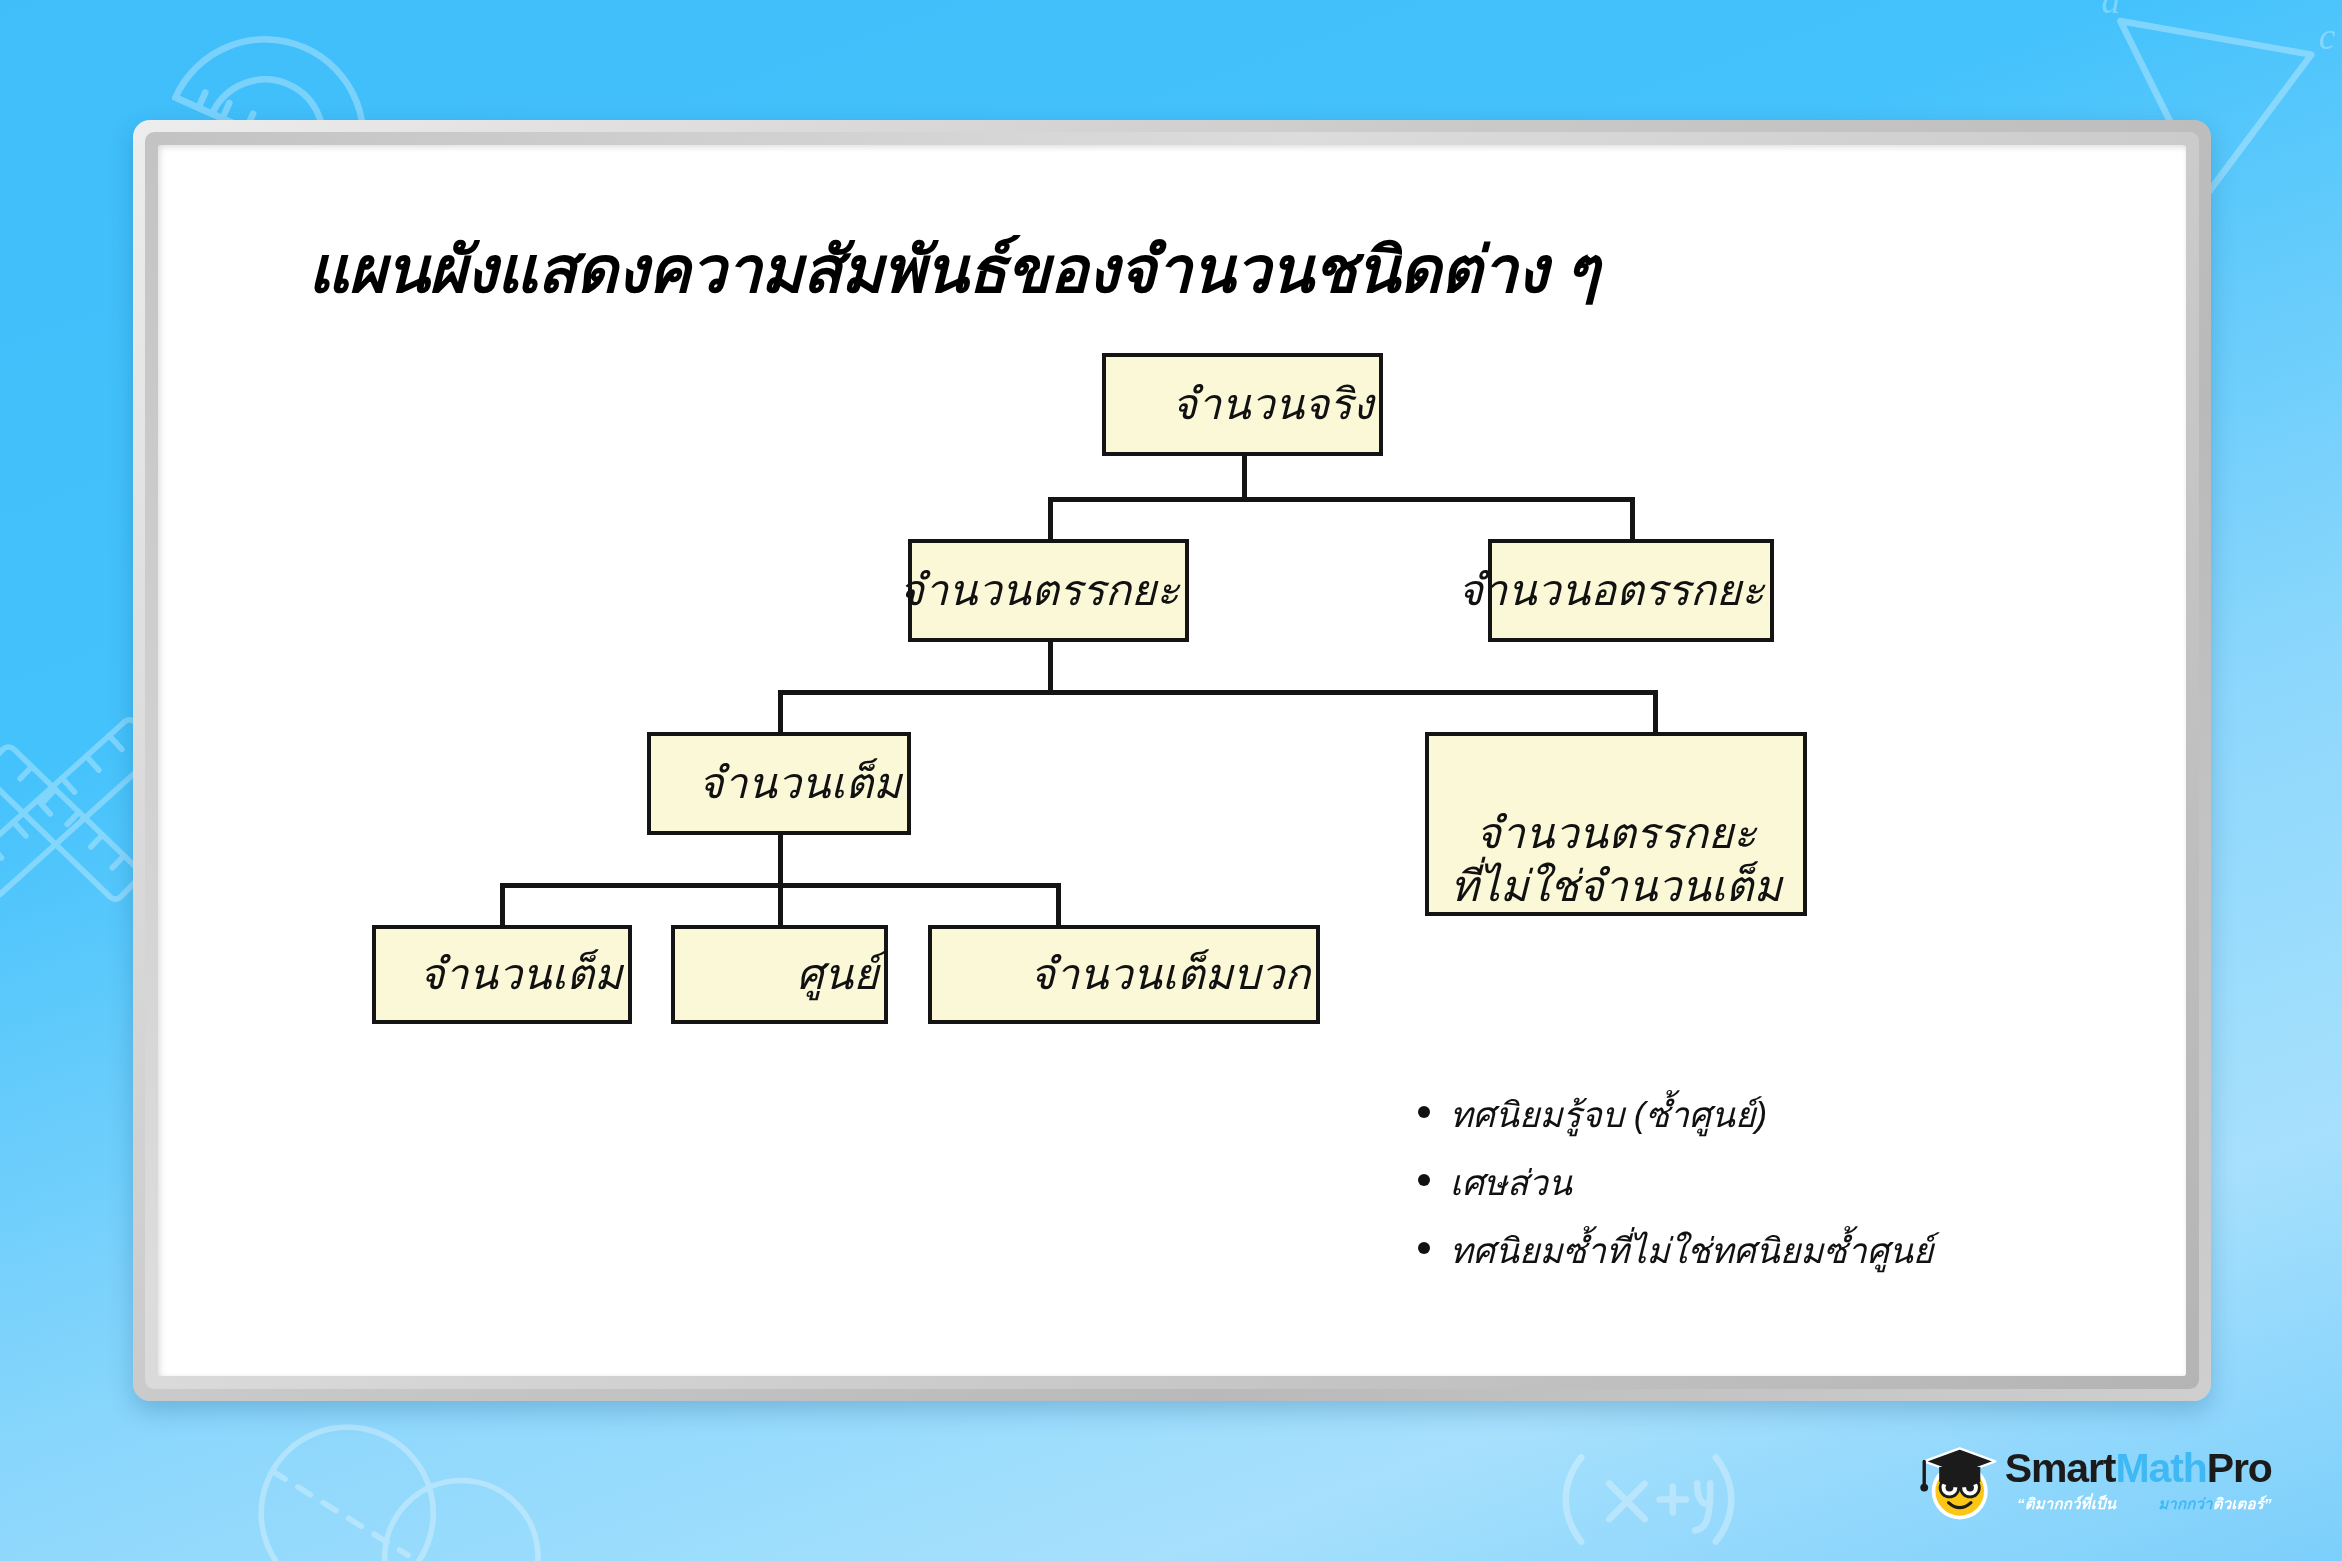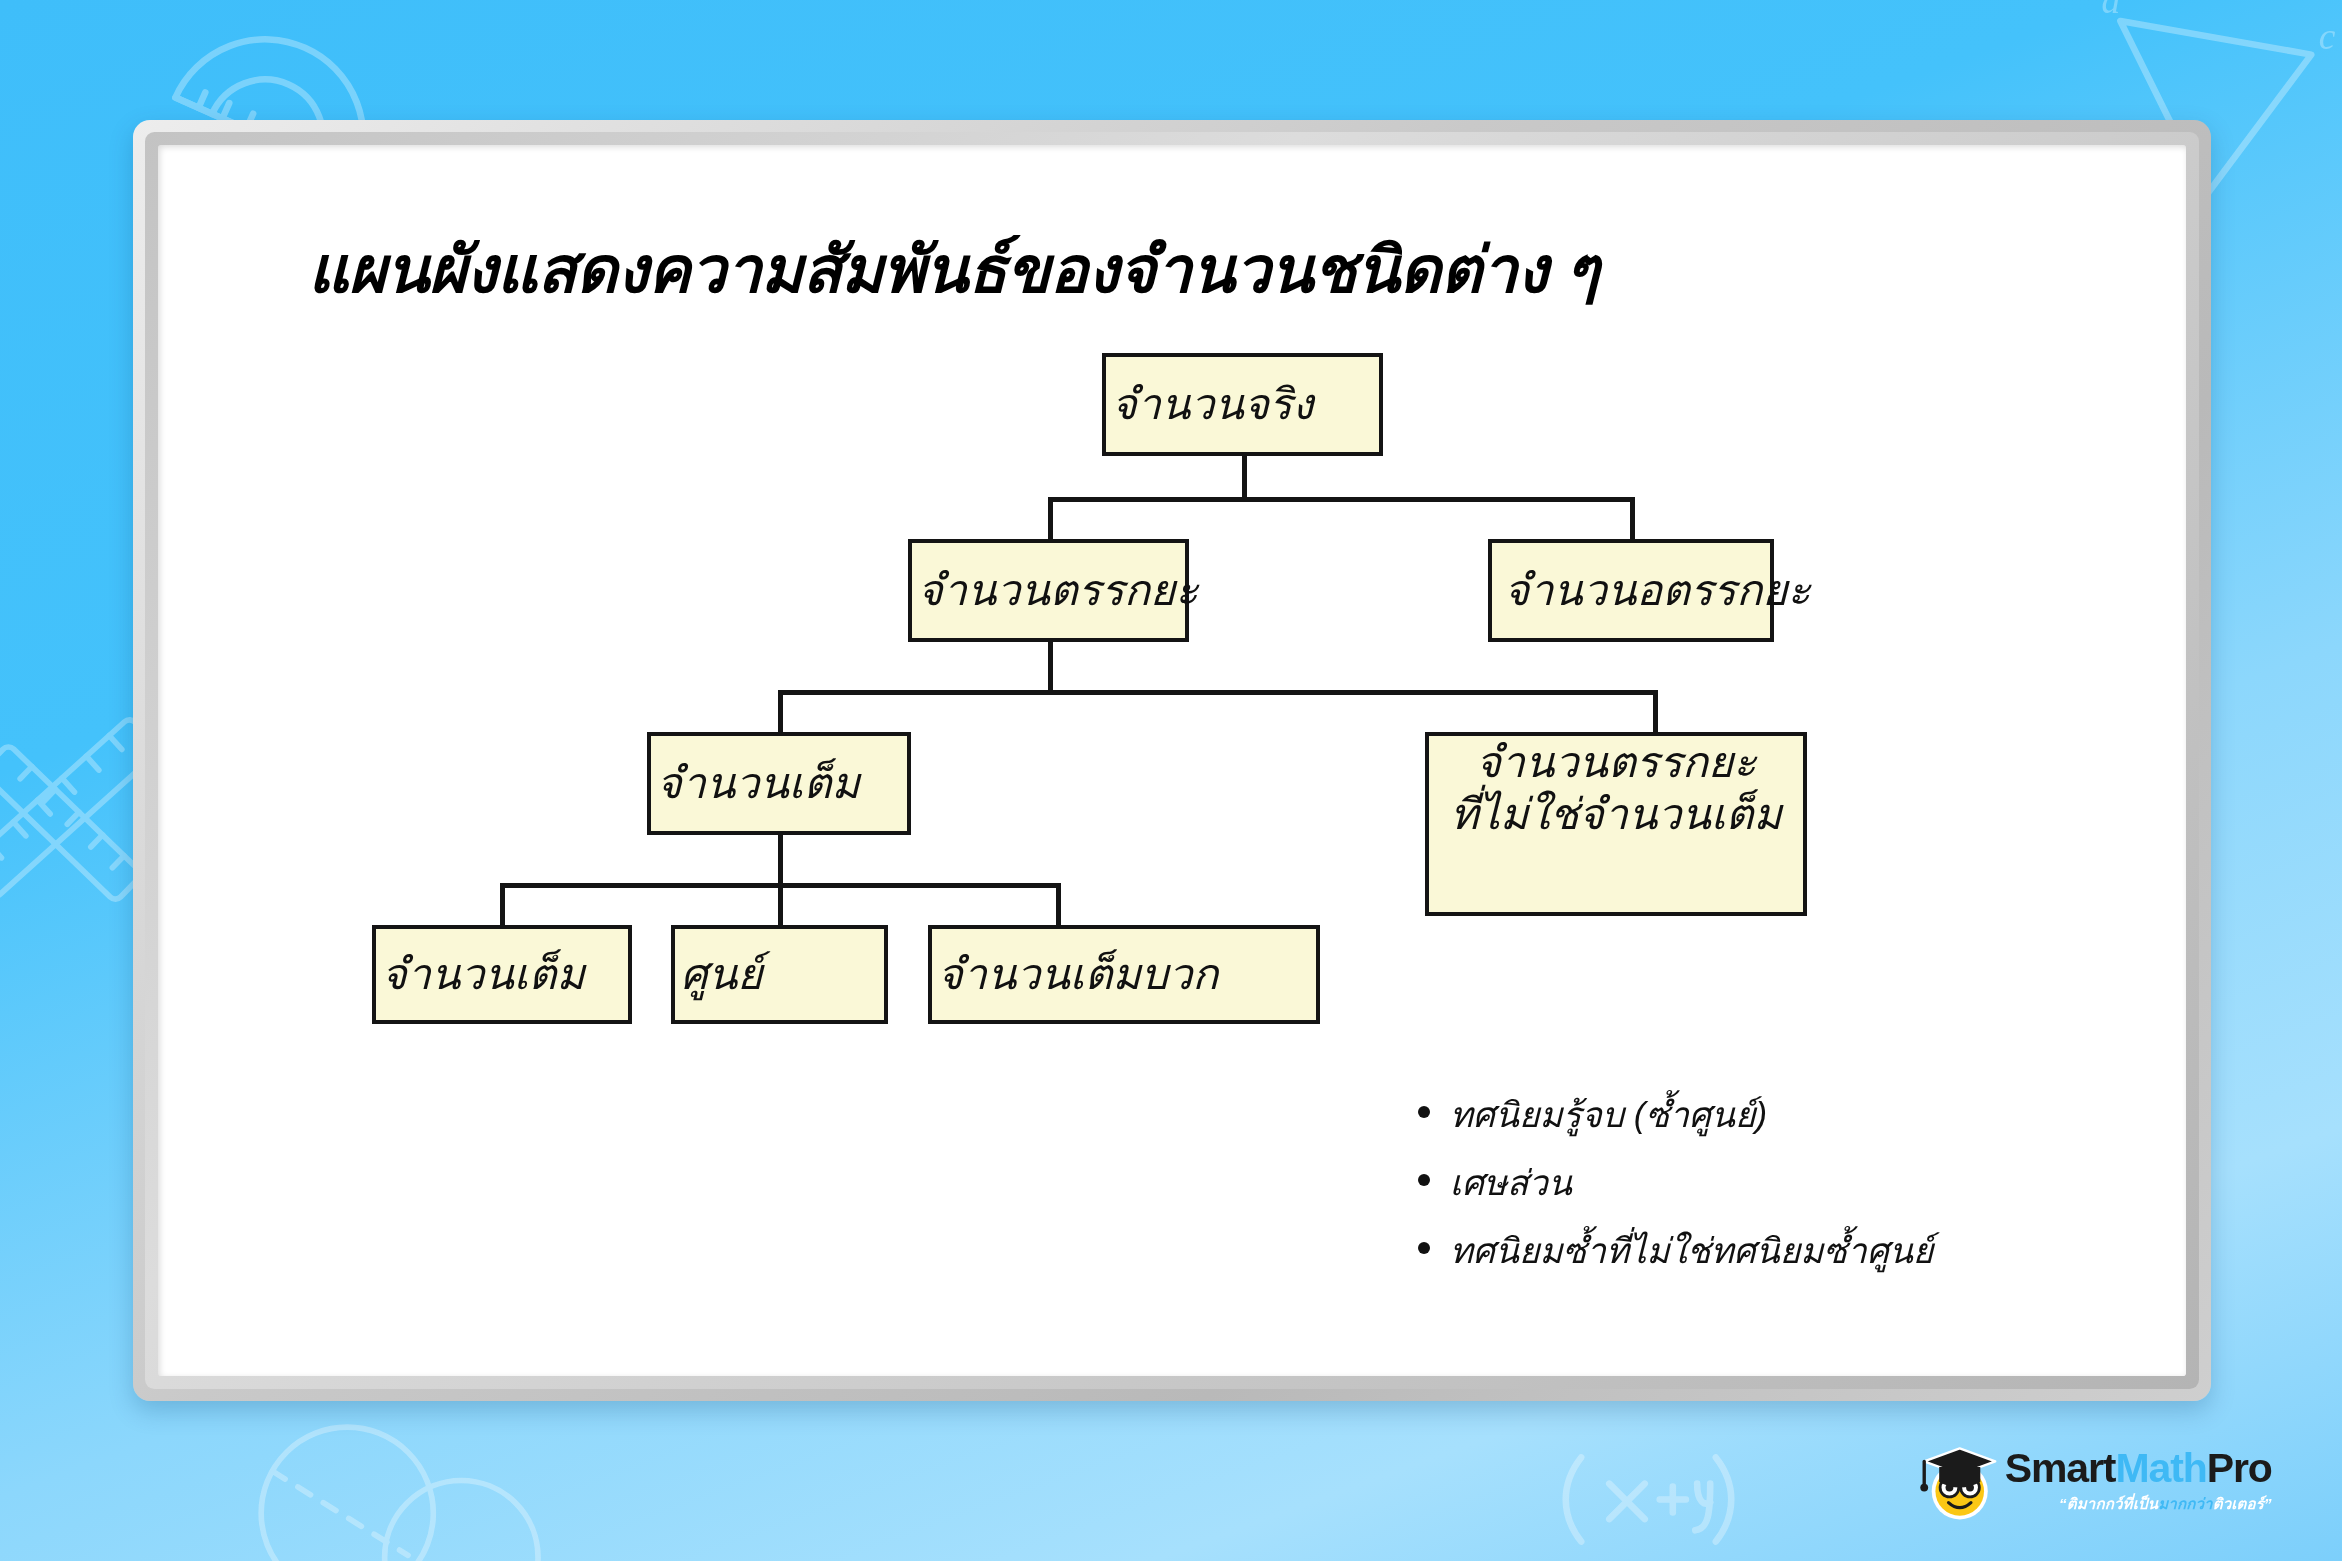--- a/index.html
+++ b/index.html
@@ -87,21 +87,21 @@
     width: 2026px;
     height: 1230px;
   }
   .node {
     position: absolute;
     box-sizing: border-box;
     background: #FAF8D7;
     border: 4.7px solid #141414;
     display: flex;
     align-items: center;
-    justify-content: flex-start;
+    justify-content: flex-end;
     text-align: center;
     color: #111111;
     line-height: 1.14;
     font-size: 43px;
     z-index: 3;
     padding: 0 5.6px;
   }
   .node.two-line { line-height: 1.22; }
 
   .connector {
@@ -162,21 +162,21 @@
   #logo-tagline {
     margin-top: 2.8px;
     font-size: 15px;
     font-style: italic;
     font-weight: bold;
     color: #ffffff;
     letter-spacing: 0.2px;
     white-space: nowrap;
   }
   .tagline-quote { color: #ffffff; }
-  .tagline-accent { color: #3FB9F5; }
+  .tagline-accent { color: #3FB9F5; margin-left: 42px; }
 </style>
 </head>
 <body>
 
 <div id="slide">
 
   <svg id="doodle-protractor" class="doodle" width="244" height="215" viewBox="0 0 260 230" stroke-width="7" stroke-linecap="round" stroke-linejoin="round">
     <g transform="rotate(24 130 115)">
       <path d="M25 170 A105 105 0 0 1 235 170 Z"></path>
       <path d="M68 170 A62 62 0 0 1 192 170"></path>

